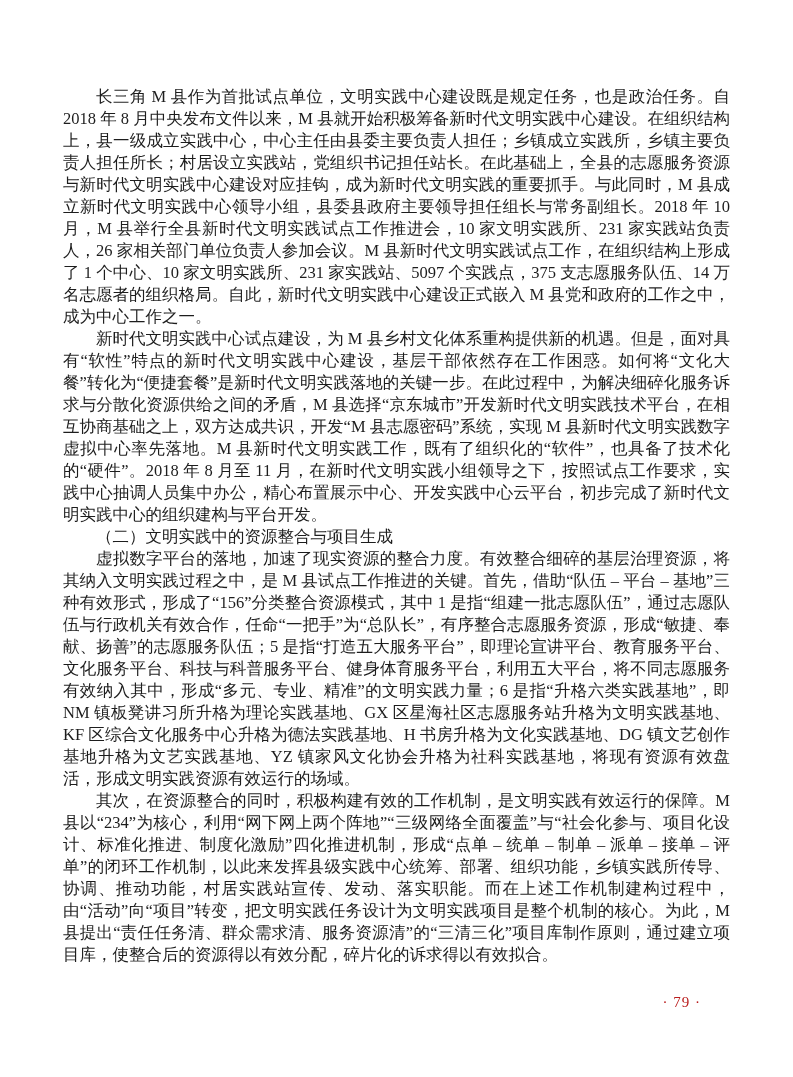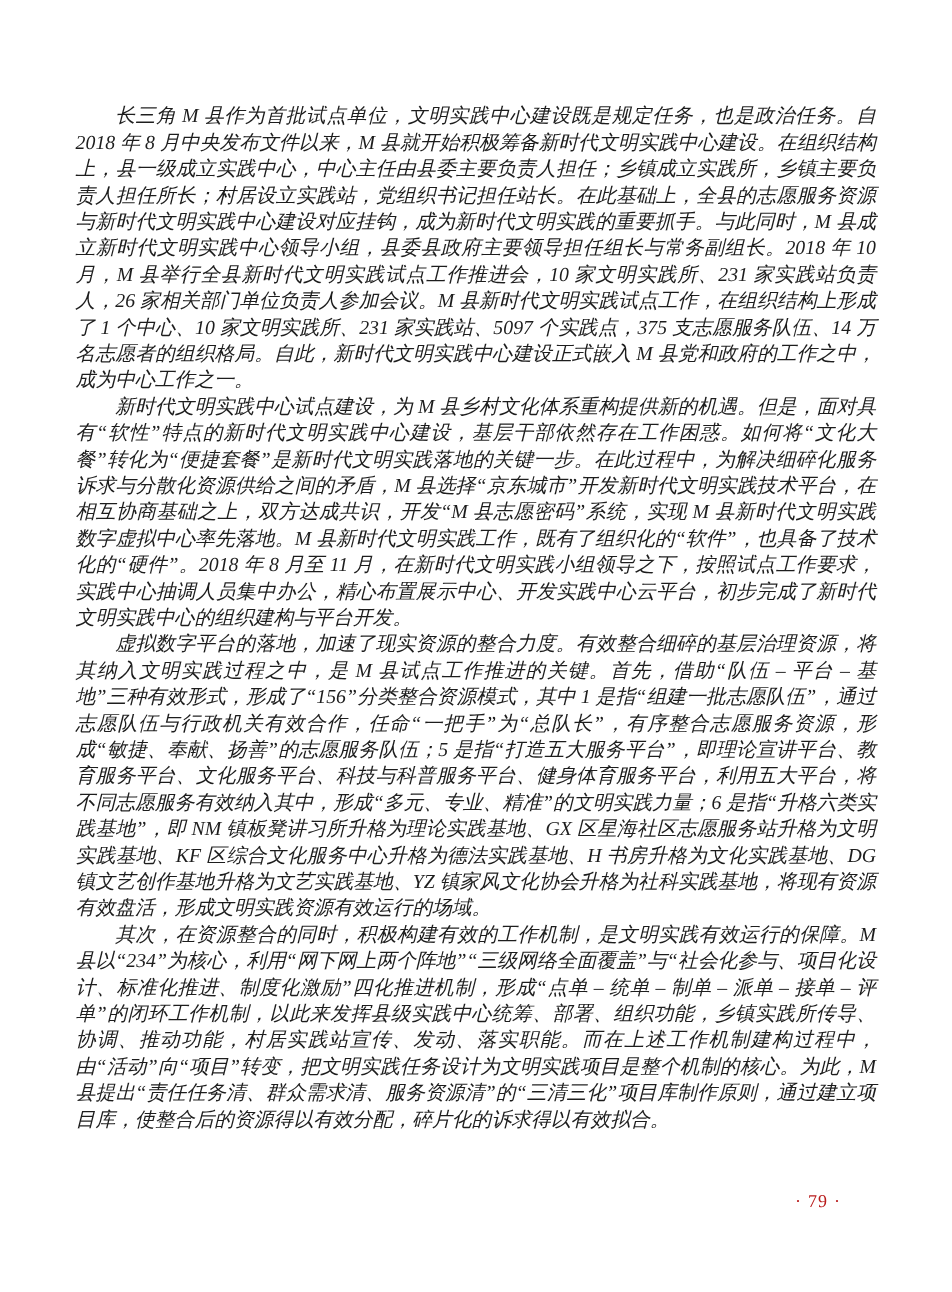--- a/index.html
+++ b/index.html
@@ -19,21 +19,20 @@
   }
   .text-block {
     position: absolute;
     left: 63px;
     top: 86px;
     width: 667px;
     font-size: 16.5px;
     line-height: 22px;
     text-align: justify;
     text-justify: inter-ideograph;
-    font-style: italic;
   }
   .text-block p {
     margin: 0;
     padding: 0;
     text-indent: 2em;
   }
   .page-number {
     position: absolute;
     top: 992px;
     right: 92px;
@@ -43,17 +42,18 @@
     letter-spacing: 1px;
   }
 </style>
 </head>
 <body>
 
 <div class="page">
   <div class="text-block">
     <p>长三角 M 县作为首批试点单位，文明实践中心建设既是规定任务，也是政治任务。自 2018 年 8 月中央发布文件以来，M 县就开始积极筹备新时代文明实践中心建设。在组织结构上，县一级成立实践中心，中心主任由县委主要负责人担任；乡镇成立实践所，乡镇主要负责人担任所长；村居设立实践站，党组织书记担任站长。在此基础上，全县的志愿服务资源与新时代文明实践中心建设对应挂钩，成为新时代文明实践的重要抓手。与此同时，M 县成立新时代文明实践中心领导小组，县委县政府主要领导担任组长与常务副组长。2018 年 10 月，M 县举行全县新时代文明实践试点工作推进会，10 家文明实践所、231 家实践站负责人，26 家相关部门单位负责人参加会议。M 县新时代文明实践试点工作，在组织结构上形成了 1 个中心、10 家文明实践所、231 家实践站、5097 个实践点，375 支志愿服务队伍、14 万名志愿者的组织格局。自此，新时代文明实践中心建设正式嵌入 M 县党和政府的工作之中，成为中心工作之一。</p>
     <p>新时代文明实践中心试点建设，为 M 县乡村文化体系重构提供新的机遇。但是，面对具有“软性”特点的新时代文明实践中心建设，基层干部依然存在工作困惑。如何将“文化大餐”转化为“便捷套餐”是新时代文明实践落地的关键一步。在此过程中，为解决细碎化服务诉求与分散化资源供给之间的矛盾，M 县选择“京东城市”开发新时代文明实践技术平台，在相互协商基础之上，双方达成共识，开发“M 县志愿密码”系统，实现 M 县新时代文明实践数字虚拟中心率先落地。M 县新时代文明实践工作，既有了组织化的“软件”，也具备了技术化的“硬件”。2018 年 8 月至 11 月，在新时代文明实践小组领导之下，按照试点工作要求，实践中心抽调人员集中办公，精心布置展示中心、开发实践中心云平台，初步完成了新时代文明实践中心的组织建构与平台开发。</p>
+    <p>（二）文明实践中的资源整合与项目生成</p>
     <p>虚拟数字平台的落地，加速了现实资源的整合力度。有效整合细碎的基层治理资源，将其纳入文明实践过程之中，是 M 县试点工作推进的关键。首先，借助“队伍 – 平台 – 基地”三种有效形式，形成了“156”分类整合资源模式，其中 1 是指“组建一批志愿队伍”，通过志愿队伍与行政机关有效合作，任命“一把手”为“总队长”，有序整合志愿服务资源，形成“敏捷、奉献、扬善”的志愿服务队伍；5 是指“打造五大服务平台”，即理论宣讲平台、教育服务平台、文化服务平台、科技与科普服务平台、健身体育服务平台，利用五大平台，将不同志愿服务有效纳入其中，形成“多元、专业、精准”的文明实践力量；6 是指“升格六类实践基地”，即 NM 镇板凳讲习所升格为理论实践基地、GX 区星海社区志愿服务站升格为文明实践基地、KF 区综合文化服务中心升格为德法实践基地、H 书房升格为文化实践基地、DG 镇文艺创作基地升格为文艺实践基地、YZ 镇家风文化协会升格为社科实践基地，将现有资源有效盘活，形成文明实践资源有效运行的场域。</p>
     <p>其次，在资源整合的同时，积极构建有效的工作机制，是文明实践有效运行的保障。M 县以“234”为核心，利用“网下网上两个阵地”“三级网络全面覆盖”与“社会化参与、项目化设计、标准化推进、制度化激励”四化推进机制，形成“点单 – 统单 – 制单 – 派单 – 接单 – 评单”的闭环工作机制，以此来发挥县级实践中心统筹、部署、组织功能，乡镇实践所传导、协调、推动功能，村居实践站宣传、发动、落实职能。而在上述工作机制建构过程中，由“活动”向“项目”转变，把文明实践任务设计为文明实践项目是整个机制的核心。为此，M 县提出“责任任务清、群众需求清、服务资源清”的“三清三化”项目库制作原则，通过建立项目库，使整合后的资源得以有效分配，碎片化的诉求得以有效拟合。</p>
   </div>
   <div class="page-number">· 79 ·</div>
 </div>
 
 </body></html>

